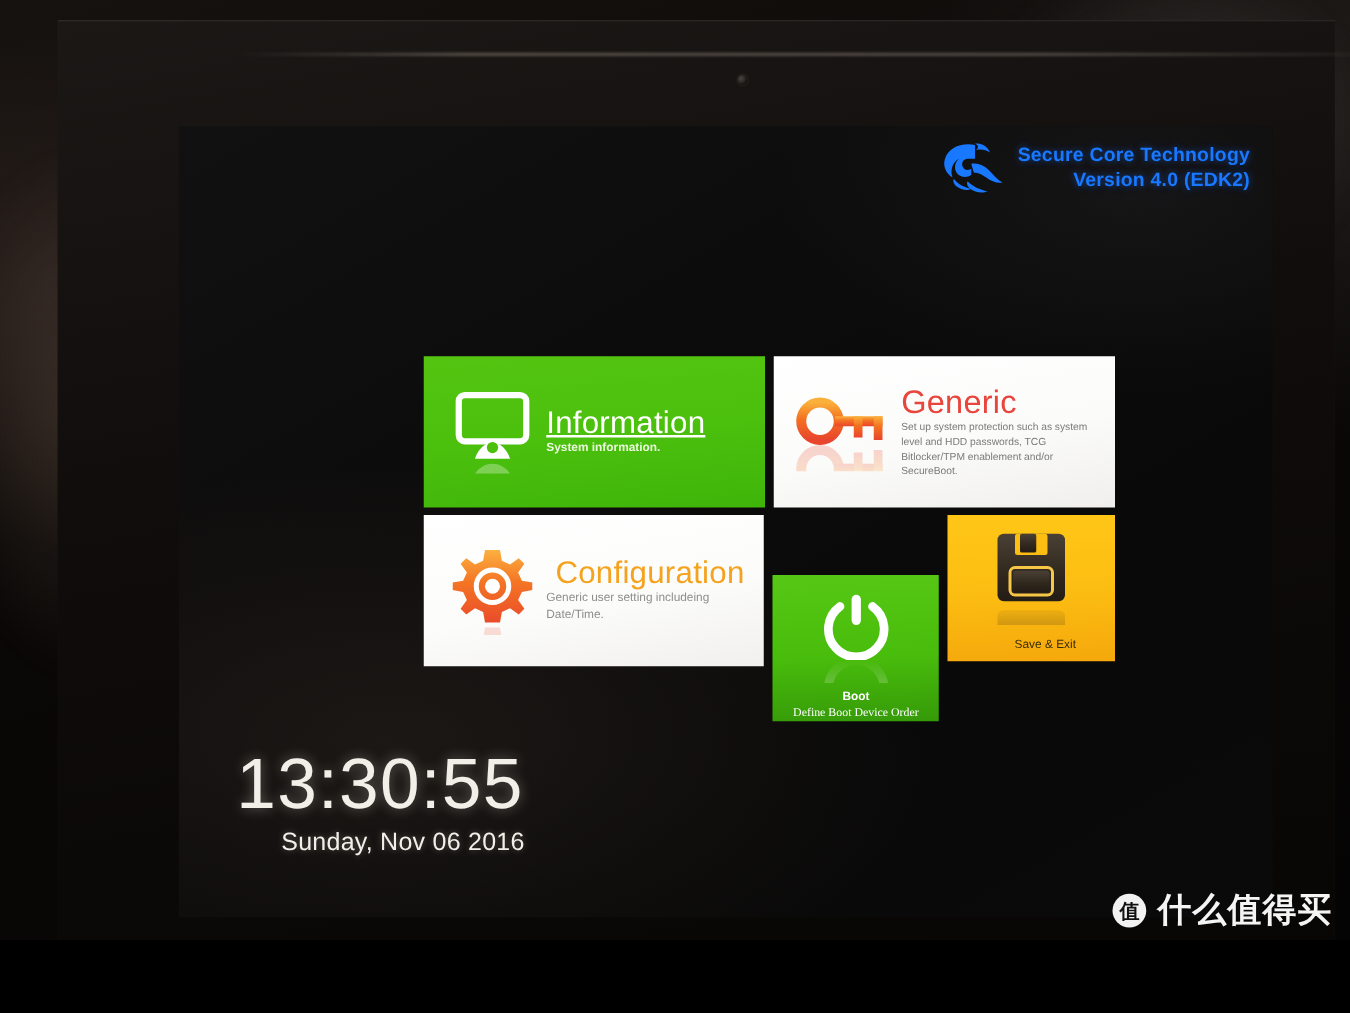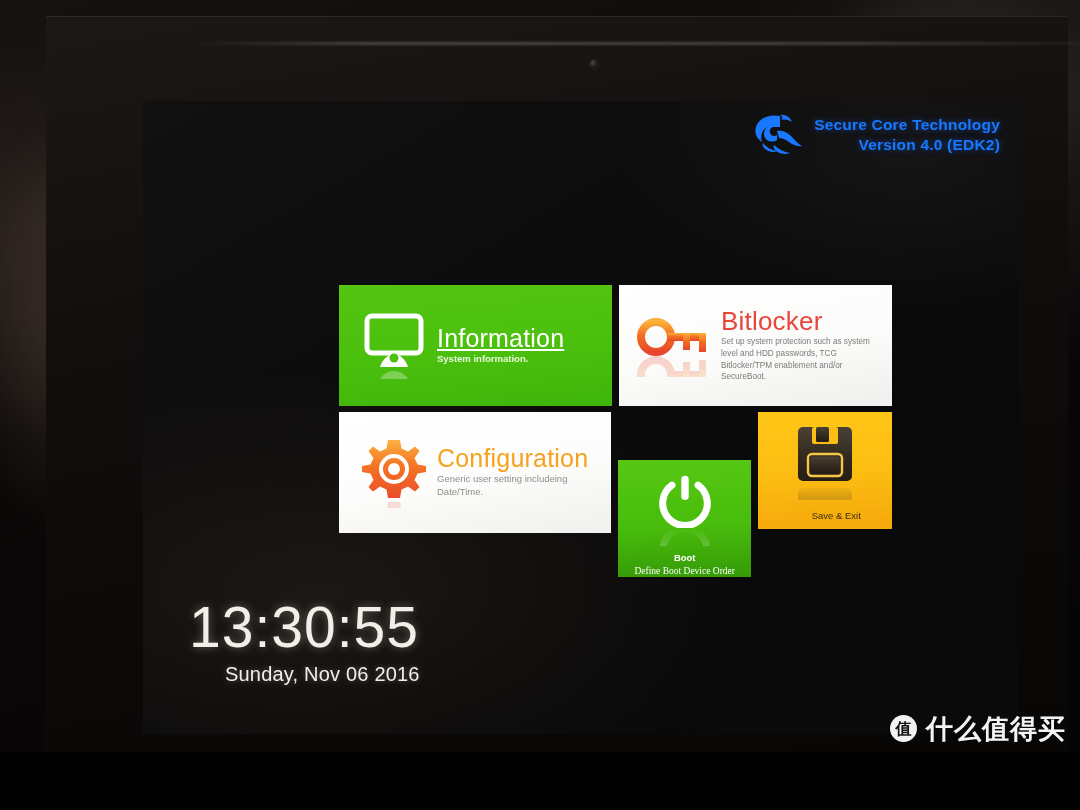--- a/index.html
+++ b/index.html
@@ -186,21 +186,21 @@
   }
   #tile-security .tile-inner { padding-left: 6px; }
   #tile-security .icon-box { width: 96px; }
   #tile-security .tile-title { color: #e8453c; font-size: 26px; }
   #tile-security .tile-sub   { color: #7b7b79; font-size: 8.2px; line-height: 1.42; }
 
   
   #tile-configuration {
     background: linear-gradient(170deg, #ffffff 0%, #fcfcfb 55%, #f1f0ee 100%);
   }
-  #tile-configuration .tile-title { color: #f5a21e; font-size: 25px; }
+  #tile-configuration .tile-title { color: #f5a21e; font-size: 25px; text-align: center; }
   #tile-configuration .tile-sub   { color: #8e8e8c; font-size: 9.5px; }
 
   
   #tile-boot {
     background: linear-gradient(178deg, #56c714 0%, #49bd0c 55%, #359a08 100%);
     display: flex;
     flex-direction: column;
     align-items: center;
     justify-content: flex-start;
     padding-top: 14px;
@@ -372,21 +372,21 @@
                   </g>
                   <g opacity="0.22" transform="translate(0,82) scale(1,-1)">
                     <circle cx="21" cy="22" r="15" fill="none" stroke="url(#keyGrad)" stroke-width="8"></circle>
                     <rect x="33" y="18" width="38" height="8" fill="url(#keyGrad)"></rect>
                     <rect x="48" y="18" width="7" height="17" fill="url(#keyGrad)"></rect>
                     <rect x="64" y="18" width="7" height="19" fill="url(#keyGrad)"></rect>
                   </g>
                 </svg>
               </div>
               <div class="text-box">
-                <div class="tile-title">Bitlocker</div>
+                <div class="tile-title">Generic</div>
                 <div class="tile-sub">Set up system protection such as system level and HDD passwords, TCG Bitlocker/TPM enablement and/or SecureBoot.</div>
               </div>
             </div>
           </div>
         </div>
 
         <div class="tile-row">
 
           <div class="tile tile-wide" id="tile-configuration">
             <div class="tile-inner">

